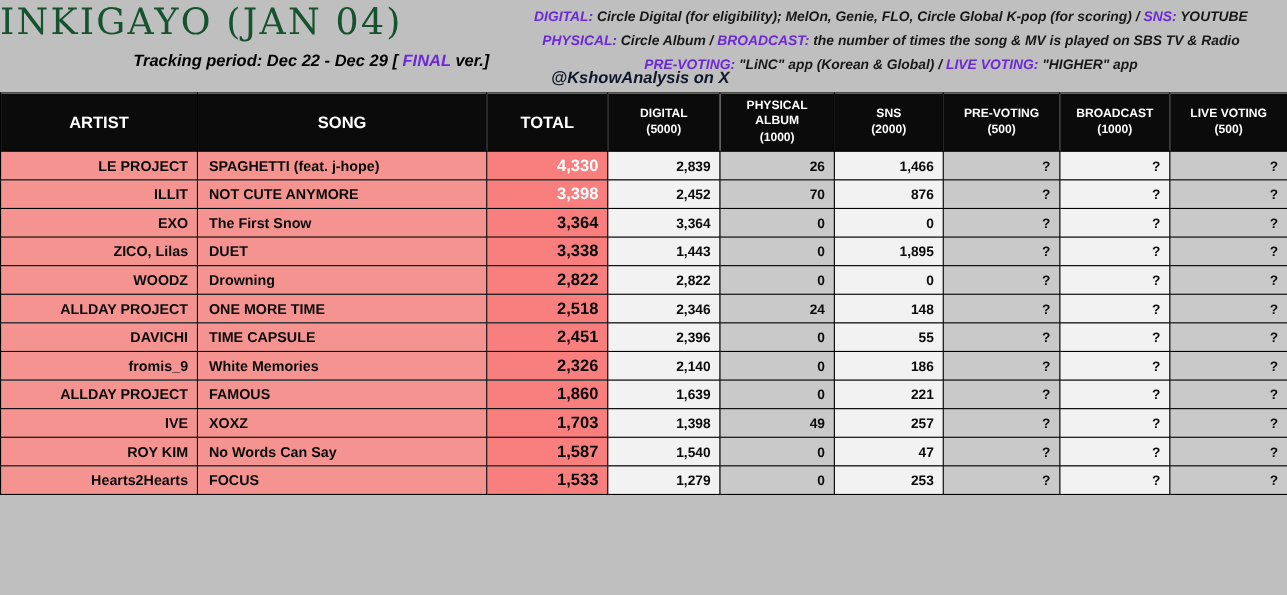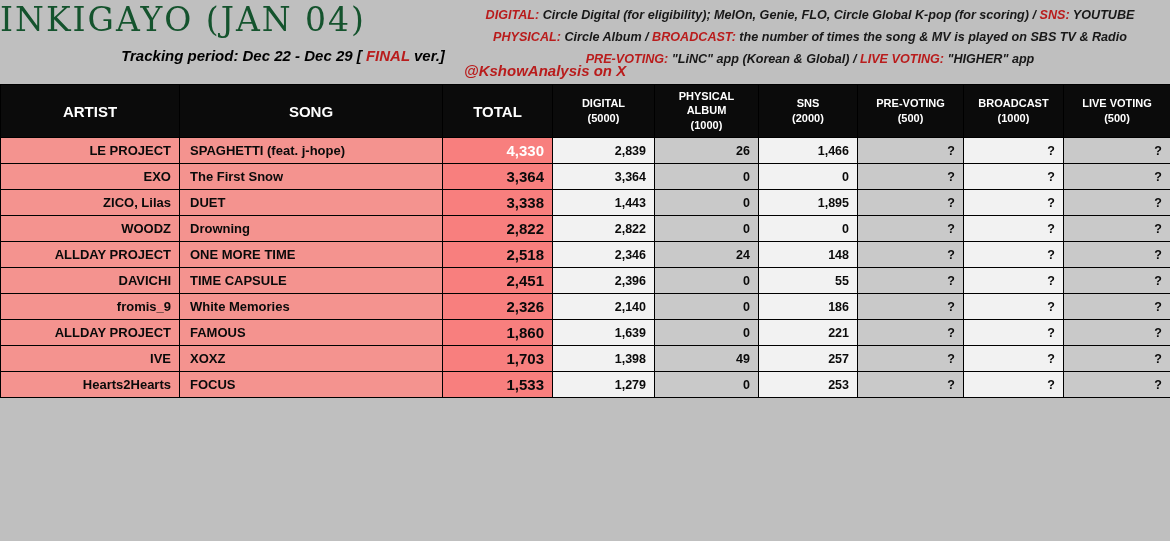--- a/index.html
+++ b/index.html
@@ -11,28 +11,28 @@
   }
   .title{
     position:absolute;left:0;top:0;width:566px;text-align:left;
     font-family:"DejaVu Serif", serif;font-weight:normal;font-size:33px;
     letter-spacing:2px;color:#14532d;
   }
   .tracking{
     position:absolute;left:0;top:47px;width:566px;text-align:center;
     font-weight:bold;font-style:italic;font-size:15px;color:#000;
   }
-  .red{color:#b91c1c;}
+  .red{color:#6d28d9;}
   .legend{
     position:absolute;left:452px;top:4px;width:716px;text-align:center;
     font-weight:bold;font-style:italic;font-size:12.6px;line-height:22px;color:#181818;
   }
   .credit{
-    position:absolute;left:464px;top:62px;
-    font-weight:bold;font-style:italic;font-size:15px;color:#b91c1c;
+    position:absolute;left:501px;top:62px;
+    font-weight:bold;font-style:italic;font-size:15px;color:#0f172a;
   }
   table{
     position:absolute;left:0;top:84px;width:1170px;
     border-collapse:collapse;table-layout:fixed;
   }
   col.c0{width:179px}col.c1{width:263px}col.c2{width:110px}
   col.c3{width:102px}col.c4{width:104px}col.c5{width:99px}
   col.c6{width:106px}col.c7{width:100px}col.c8{width:107px}
   th,td{border:1px solid #000;overflow:hidden;white-space:nowrap;box-sizing:border-box;}
   thead th{
@@ -115,20 +115,31 @@
         <td class="song">SPAGHETTI (feat. j-hope)</td>
         <td class="total wt">4,330</td>
         <td class="num-light">2,839</td>
         <td class="num-gray">26</td>
         <td class="num-light">1,466</td>
         <td class="num-gray">?</td>
         <td class="num-light">?</td>
         <td class="num-gray">?</td>
       </tr>
       <tr>
+        <td class="artist">ILLIT</td>
+        <td class="song">NOT CUTE ANYMORE</td>
+        <td class="total wt">3,398</td>
+        <td class="num-light">2,452</td>
+        <td class="num-gray">70</td>
+        <td class="num-light">876</td>
+        <td class="num-gray">?</td>
+        <td class="num-light">?</td>
+        <td class="num-gray">?</td>
+      </tr>
+      <tr>
         <td class="artist">EXO</td>
         <td class="song">The First Snow</td>
         <td class="total">3,364</td>
         <td class="num-light">3,364</td>
         <td class="num-gray">0</td>
         <td class="num-light">0</td>
         <td class="num-gray">?</td>
         <td class="num-light">?</td>
         <td class="num-gray">?</td>
       </tr>
@@ -203,20 +214,31 @@
         <td class="song">XOXZ</td>
         <td class="total">1,703</td>
         <td class="num-light">1,398</td>
         <td class="num-gray">49</td>
         <td class="num-light">257</td>
         <td class="num-gray">?</td>
         <td class="num-light">?</td>
         <td class="num-gray">?</td>
       </tr>
       <tr>
+        <td class="artist">ROY KIM</td>
+        <td class="song">No Words Can Say</td>
+        <td class="total">1,587</td>
+        <td class="num-light">1,540</td>
+        <td class="num-gray">0</td>
+        <td class="num-light">47</td>
+        <td class="num-gray">?</td>
+        <td class="num-light">?</td>
+        <td class="num-gray">?</td>
+      </tr>
+      <tr>
         <td class="artist">Hearts2Hearts</td>
         <td class="song">FOCUS</td>
         <td class="total">1,533</td>
         <td class="num-light">1,279</td>
         <td class="num-gray">0</td>
         <td class="num-light">253</td>
         <td class="num-gray">?</td>
         <td class="num-light">?</td>
         <td class="num-gray">?</td>
       </tr>

